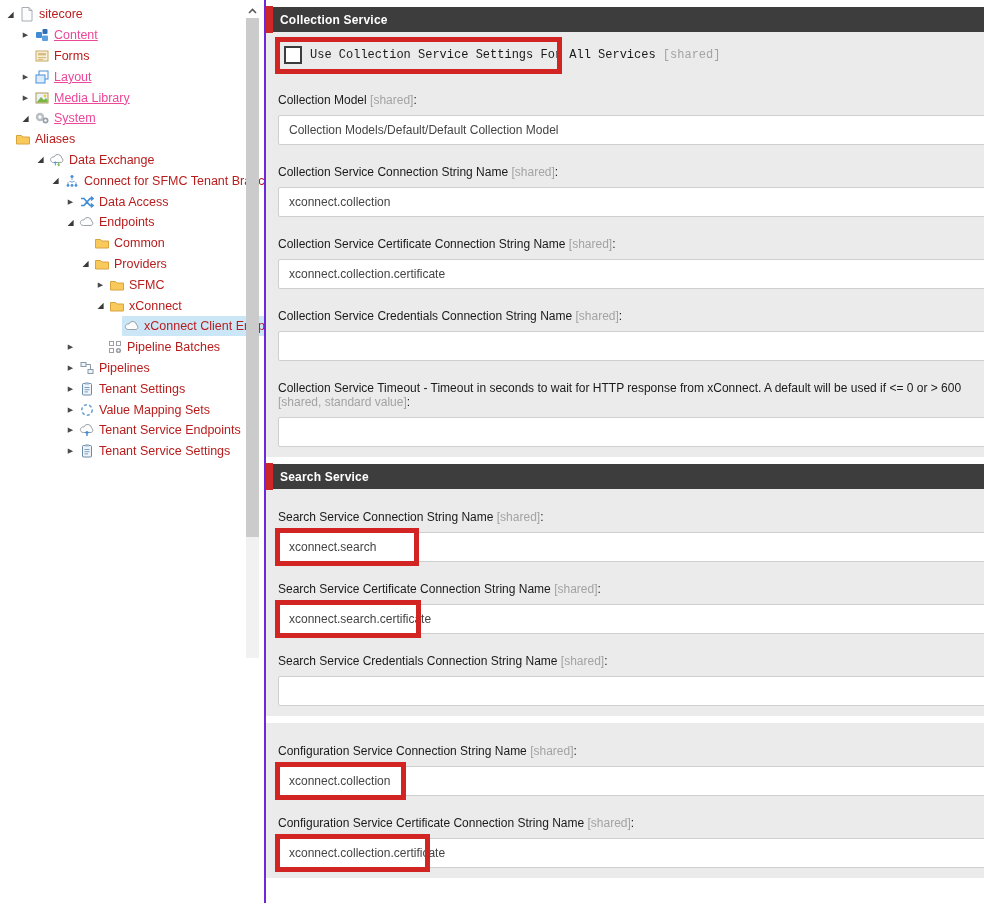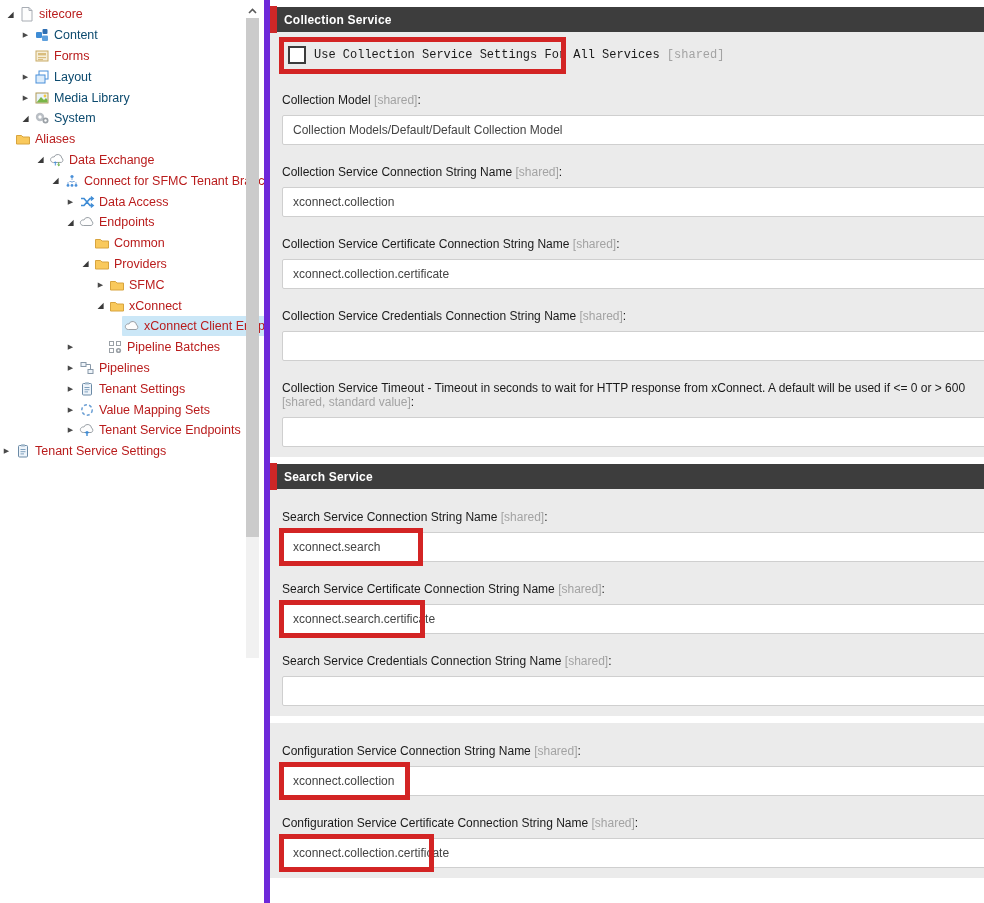--- a/index.html
+++ b/index.html
@@ -10,29 +10,29 @@
   .tree-pane{position:absolute;left:0;top:0;width:245px;height:903px;background:#fff;padding-top:4px;box-sizing:border-box;}
   .tree-row{height:20.8px;display:flex;align-items:center;white-space:nowrap;cursor:default;}
   .tw{display:inline-flex;align-items:center;justify-content:center;flex:0 0 auto;}
   .arrow{width:13px;height:13px;font-size:7px;color:#4a4a4a;}
   .arrow.expanded{font-size:8px;color:#3a3a3a;}
   .ticon{width:16px;height:16px;margin-right:4px;}
   .ticon svg{width:16px;height:16px;display:block;}
   .sel-wrap{display:inline-flex;align-items:center;padding:2px 5px 2px 2px;border-radius:1px;}
   .sel-wrap.selected{background:#cbe7f7;}
   .tlabel{font-size:12.5px;color:#b91c1c;}
-  .tlabel.green{color:#0c4a6e;}
+  .tlabel.green{color:#ec4899;text-decoration:underline;}
 
   
   .scrollcol{position:absolute;left:246px;top:0;width:13px;height:658px;background:#f1f1f1;}
   .scroll-up{position:absolute;left:0;top:0;width:13px;height:18px;background:#fff;display:flex;align-items:center;justify-content:center;}
   .scroll-thumb{position:absolute;left:0;top:18px;width:13px;height:519px;background:#cbcbcb;}
 
   
-  .main{position:absolute;left:264px;top:0;width:720px;height:903px;background:#fff;border-left:6px solid #6d28d9;box-sizing:border-box;overflow:hidden;}
+  .main{position:absolute;left:264px;top:0;width:720px;height:903px;background:#fff;border-left:2px solid #6d28d9;box-sizing:border-box;overflow:hidden;}
   .section{margin-top:7px;}
   .section-header{position:relative;height:25px;background:#3d3d3d;display:flex;align-items:center;padding-left:14px;cursor:pointer;}
   .section-header::before{content:"";position:absolute;left:0;top:-1px;bottom:-1px;width:7px;background:var(--accent-red);}
   .section-title{color:#fff;font-weight:bold;font-size:12px;letter-spacing:.2px;}
   .section-body{background:#ebebeb;padding:1px 0 10px 12px;}
 
   .checkbox-row{position:relative;height:36px;margin-top:4px;display:flex;align-items:center;font-family:Liberation Mono, monospace;}
   .checkbox{width:14px;height:14px;background:#fff;border:2px solid #3c3c3c;margin:0 8px 0 6px;flex:0 0 auto;}
   .cb-label{font-size:12px;color:#1a1a1a;}
   .cb-hl{position:absolute;left:-3px;top:0px;width:277px;height:27px;border:5px solid var(--hl-red);pointer-events:none;}
@@ -325,21 +325,21 @@
       <span class="tw ticon">
             <svg viewBox="0 0 16 16">
               <path d="M4.3 10.5a2.8 2.8 0 1 1 .6-5.5A4 4 0 0 1 12.6 6a2.5 2.5 0 0 1-.4 4.5z" fill="#fdfdfd" stroke="#9aa0a6"></path>
               <path d="M8 14V9.5M8 9.5L6.4 11.1M8 9.5l1.6 1.6" fill="none" stroke="#3f8cd5" stroke-width="1.4"></path>
             </svg>
           </span>
       <span class="tlabel">Tenant Service Endpoints</span>
     </span>
   </div>
 
-  <div class="tree-row" style="">
+  <div class="tree-row" style="padding-left: 64px;">
     <span class="tw arrow collapsed">▶</span>
     <span class="sel-wrap">
       <span class="tw ticon">
             <svg viewBox="0 0 16 16">
               <rect x="3.5" y="2.5" width="9" height="11.5" rx="1" fill="#eef4fa" stroke="#6b8aa6"></rect>
               <rect x="6" y="1.2" width="4" height="2.4" rx="0.6" fill="#9fb6c9"></rect>
               <path d="M5.5 6.5h5M5.5 8.7h5M5.5 10.9h3.5" stroke="#7fa0bd"></path>
             </svg>
           </span>
       <span class="tlabel">Tenant Service Settings</span>

